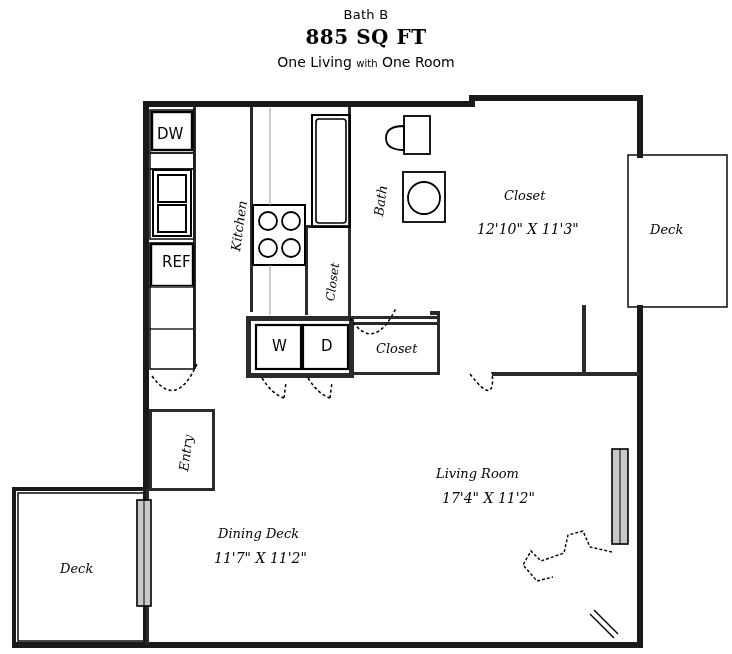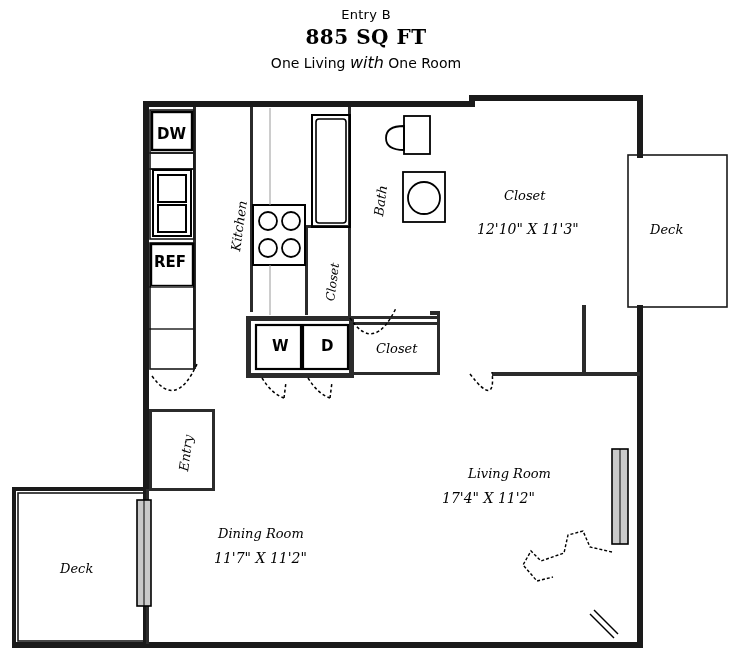--- a/index.html
+++ b/index.html
@@ -43,52 +43,51 @@
     font-weight: bold;
     font-family: "DejaVu Serif", serif;
     letter-spacing: 0.5px;
   }
   #hdr-sub {
     top: 55px;
     font-size: 14px;
     font-family: "DejaVu Sans", sans-serif;
   }
   #hdr-sub .ital {
-    font-style: italic;
-    font-size: 16px;
+    font-size: 10px;
   }
   
   .lbl {
     position: absolute;
     font-family: "DejaVu Serif", serif;
     font-style: italic;
     font-size: 13px;
     white-space: nowrap;
     line-height: 1.25;
   }
   .lbl.dim {
     font-size: 14px;
   }
   .lbl.rot {
     transform-origin: 0 0;
   }
   .appl {
     position: absolute;
     font-family: "DejaVu Sans", sans-serif;
-    font-weight: bold;
+    font-weight: normal;
     font-size: 15px;
     white-space: nowrap;
   }
 </style>
 </head>
 <body>
 
 <div id="plan-root">
 
-  <div class="hdr" id="hdr-plan">Entry B</div>
+  <div class="hdr" id="hdr-plan">Bath B</div>
 
   <div class="hdr" id="hdr-sqft">885 SQ FT</div>
 
   <div class="hdr" id="hdr-sub"><span>One Living </span><span class="ital">with</span><span> One Room</span></div>
 
   <svg id="plan-svg" width="732" height="654" viewBox="0 0 732 654">
 
     <g fill="#1a1a1a" stroke="none">
 
       <rect x="143" y="101" width="332" height="6"></rect>
@@ -236,42 +235,42 @@
       <line x1="270" y1="108" x2="270" y2="205"></line>
       <line x1="270" y1="265" x2="270" y2="315"></line>
       <line x1="151" y1="287" x2="193" y2="287"></line>
       <line x1="151" y1="329" x2="193" y2="329"></line>
     </g>
 
   </svg>
 
   <div class="appl" style="left:157px; top:125px;">DW</div>
 
-  <div class="appl" style="left:154px; top:253px;">REF</div>
+  <div class="appl" style="left:154px; top:253px;padding-left:8px;">REF</div>
 
   <div class="appl" style="left:272px; top:337px;">W</div>
 
   <div class="appl" style="left:321px; top:337px;">D</div>
 
   <div class="lbl rot" style="left:228px; top:250px; transform: rotate(-82deg);">Kitchen</div>
 
   <div class="lbl rot" style="left:371px; top:215px; transform: rotate(-82deg);">Bath</div>
 
   <div class="lbl rot" style="left:323px; top:300px; transform: rotate(-82deg); font-size:12px;">Closet</div>
 
   <div class="lbl" style="left:376px; top:341px;">Closet</div>
 
   <div class="lbl rot" style="left:176px; top:470px; transform: rotate(-82deg);">Entry</div>
 
   <div class="lbl" style="left:504px; top:188px;">Closet</div>
   <div class="lbl dim" style="left:477px; top:221px;">12'10" X 11'3"</div>
 
-  <div class="lbl" style="left:468px; top:466px;">Living Room</div>
+  <div class="lbl" style="left:436px; top:466px;">Living Room</div>
   <div class="lbl dim" style="left:442px; top:490px;">17'4" X 11'2"</div>
 
-  <div class="lbl" style="left:218px; top:526px;">Dining Room</div>
+  <div class="lbl" style="left:218px; top:526px;">Dining Deck</div>
   <div class="lbl dim" style="left:214px; top:550px;">11'7" X 11'2"</div>
 
   <div class="lbl" style="left:650px; top:222px;">Deck</div>
 
   <div class="lbl" style="left:60px; top:561px;">Deck</div>
 
 </div>
 
 </body></html>

